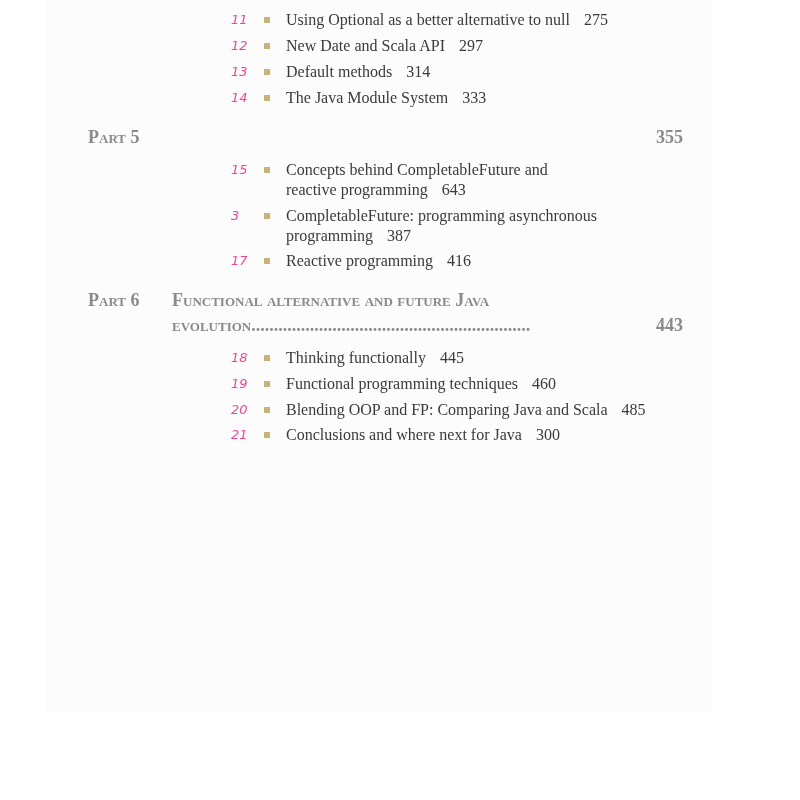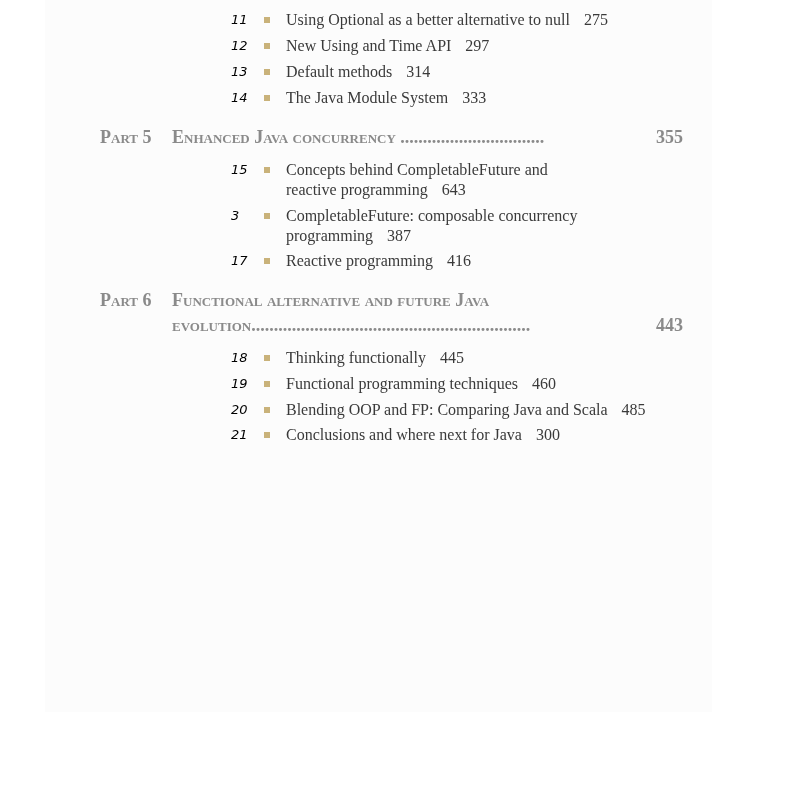--- a/index.html
+++ b/index.html
@@ -10,79 +10,78 @@
     .page {
       position: absolute; left: 45px; top: 0; width: 667px; height: 712px;
       background: #fcfcfc;
     }
     .chapter {
       position: absolute; left: 0; width: 800px;
       font-size: 16px; color: #3a3a3a; line-height: 20px;
     }
     .ch-num {
       position: absolute; left: 231px; width: 20px;
-      font-family: "DejaVu Sans", sans-serif; font-style: italic; font-size: 13px; color: #000000;
+      font-family: "DejaVu Sans", sans-serif; font-style: italic; font-size: 13px; color: #ec4899;
     }
     .bullet {
       position: absolute; left: 264px; top: 7px; width: 6px; height: 6px; background: #c9b27a;
     }
     .ch-text { position: absolute; left: 286px; white-space: nowrap; }
     .ch-page { margin-left: 14px; }
     .part {
       position: absolute; left: 88px; width: 600px; color: #8a8a8a;
       font-size: 18px; font-weight: bold; line-height: 24px;
     }
-    .part-label { position: absolute; left: 12px; font-variant: small-caps; }
+    .part-label { position: absolute; left: 0; font-variant: small-caps; }
     .part-title { position: absolute; left: 84px; font-variant: small-caps; white-space: nowrap; }
     .part-title-line2 { position: absolute; left: 84px; font-variant: small-caps; white-space: nowrap; }
     .dots { letter-spacing: 0px; }
     .part-page { position: absolute; right: 5px; }
   </style>
 </head>
 <body>
 
 <div class="page"></div>
 
 <div class="chapter" style="top:10px">
   <span class="ch-num">11</span>
   <span class="bullet"></span>
   <span class="ch-text"><span>Using Optional as a better alternative to null</span><span class="ch-page">275</span></span>
 </div>
 <div class="chapter" style="top:36px">
   <span class="ch-num">12</span>
   <span class="bullet"></span>
-  <span class="ch-text"><span>New Using and Time API</span><span class="ch-page">297</span></span>
+  <span class="ch-text"><span>New Date and Scala API</span><span class="ch-page">297</span></span>
 </div>
 <div class="chapter" style="top:62px">
   <span class="ch-num">13</span>
   <span class="bullet"></span>
   <span class="ch-text"><span>Default methods</span><span class="ch-page">314</span></span>
 </div>
 <div class="chapter" style="top:88px">
   <span class="ch-num">14</span>
   <span class="bullet"></span>
   <span class="ch-text"><span>The Java Module System</span><span class="ch-page">333</span></span>
 </div>
 
 <div class="part" style="top:125px; height:24px">
   <span class="part-label">Part 5</span>
-  <span class="part-title"><span>Enhanced Java concurrency</span> <span class="dots">................................</span></span>
   <span class="part-page">355</span>
 </div>
 
 <div class="chapter" style="top:160px">
   <span class="ch-num">15</span>
   <span class="bullet"></span>
   <span class="ch-text">Concepts behind CompletableFuture and</span>
   <span class="ch-text" style="top:20px"><span>reactive programming</span><span class="ch-page">643</span></span>
 </div>
 <div class="chapter" style="top:206px">
   <span class="ch-num">3</span>
   <span class="bullet"></span>
-  <span class="ch-text">CompletableFuture: composable concurrency</span>
+  <span class="ch-text">CompletableFuture: programming asynchronous</span>
   <span class="ch-text" style="top:20px"><span>programming</span><span class="ch-page">387</span></span>
 </div>
 <div class="chapter" style="top:251px">
   <span class="ch-num">17</span>
   <span class="bullet"></span>
   <span class="ch-text"><span>Reactive programming</span><span class="ch-page">416</span></span>
 </div>
 
 <div class="part" style="top:288px; height:50px">
   <span class="part-label">Part 6</span>

